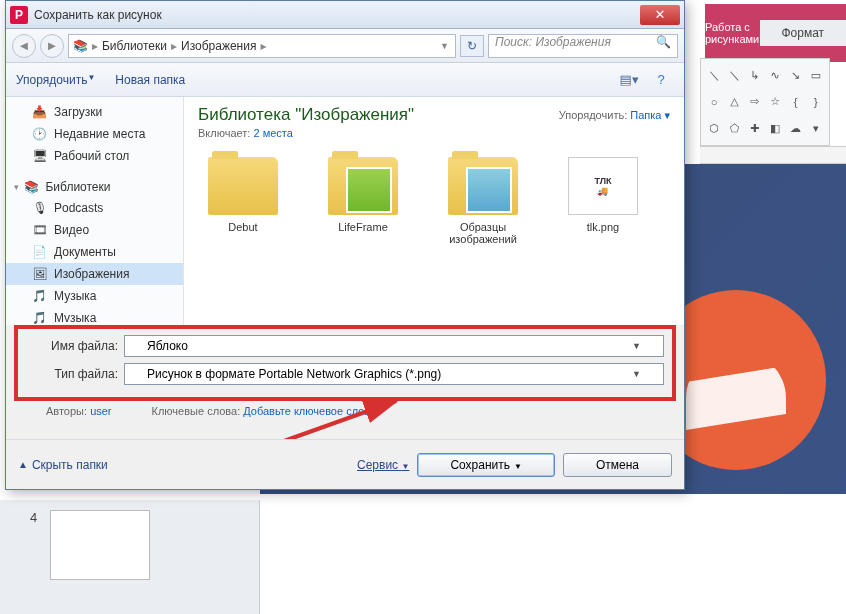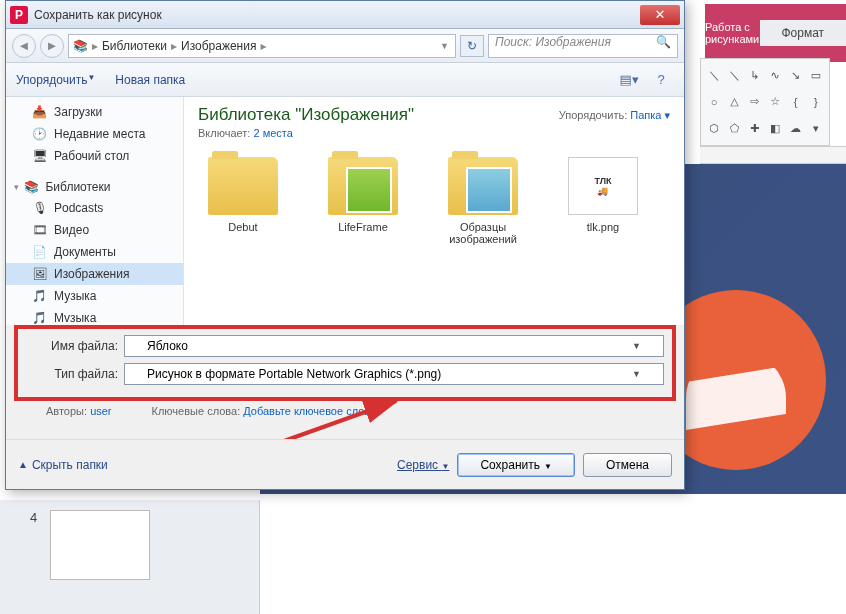--- a/index.html
+++ b/index.html
@@ -71,21 +71,21 @@
 .formrow .field .dd { color: #555; font-size: 9px; }
 .metarow { display: flex; gap: 40px; padding: 4px 0 0 40px; font-size: 11px; color: #666; }
 .metarow a { color: #1060c0; text-decoration: none; }
 
 .arrow-annot { position: absolute; top: 395px; left: 240px; width: 180px; height: 60px; pointer-events: none; }
 
 .footer { position: absolute; bottom: 0; left: 0; right: 0; height: 50px; background: #f0f0f0; border-top: 1px solid #d8dde4; display: flex; align-items: center; padding: 0 12px; }
 .footer .hide { font-size: 12px; color: #2a4a8a; cursor: pointer; display: flex; align-items: center; gap: 4px; }
 .footer .right { margin-left: auto; display: flex; align-items: center; gap: 8px; }
 .footer .svc { font-size: 12px; color: #2a4a8a; cursor: pointer; text-decoration: underline; }
-.footer button { height: 24px; padding: 0 22px; font-size: 12px; border: 1px solid #8a98ac; background: linear-gradient(#fdfdfd, #e4e8ee); border-radius: 3px; cursor: pointer; }
+.footer button { height: 24px; padding: 0 32px; font-size: 12px; border: 1px solid #8a98ac; background: linear-gradient(#fdfdfd, #e4e8ee); border-radius: 3px; cursor: pointer; }
 .footer button.primary { border: 1px solid #5a8ad0; box-shadow: 0 0 0 1px #a0c4f0 inset; }
 .footer button .dd { font-size: 8px; margin-left: 4px; }
 </style>
 </head>
 <body>
 
 <div class="ppt-bg">
   <div class="ribbon-tab">
     <div class="top">Работа с рисунками</div>
     <div class="bottom">Формат</div>

